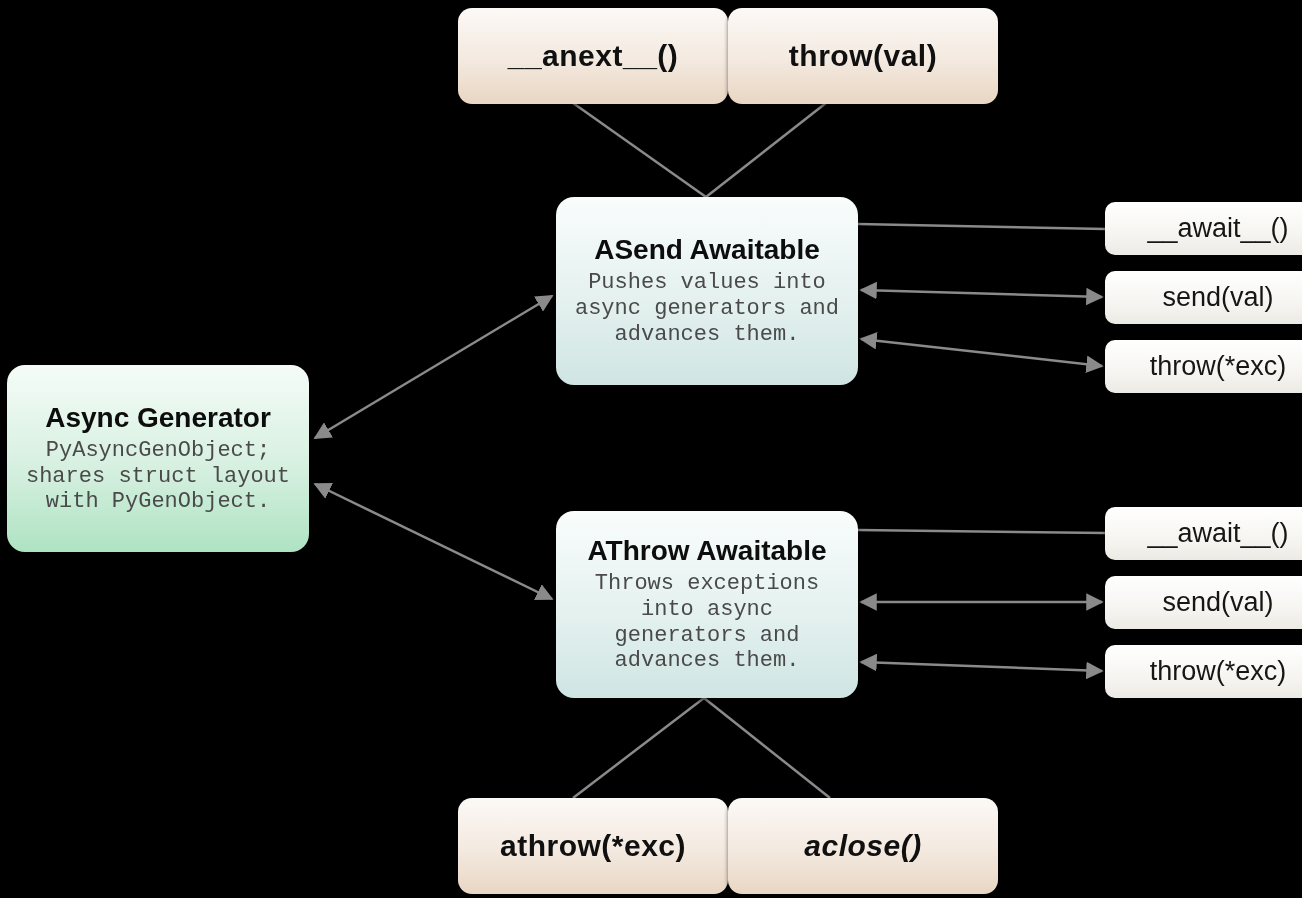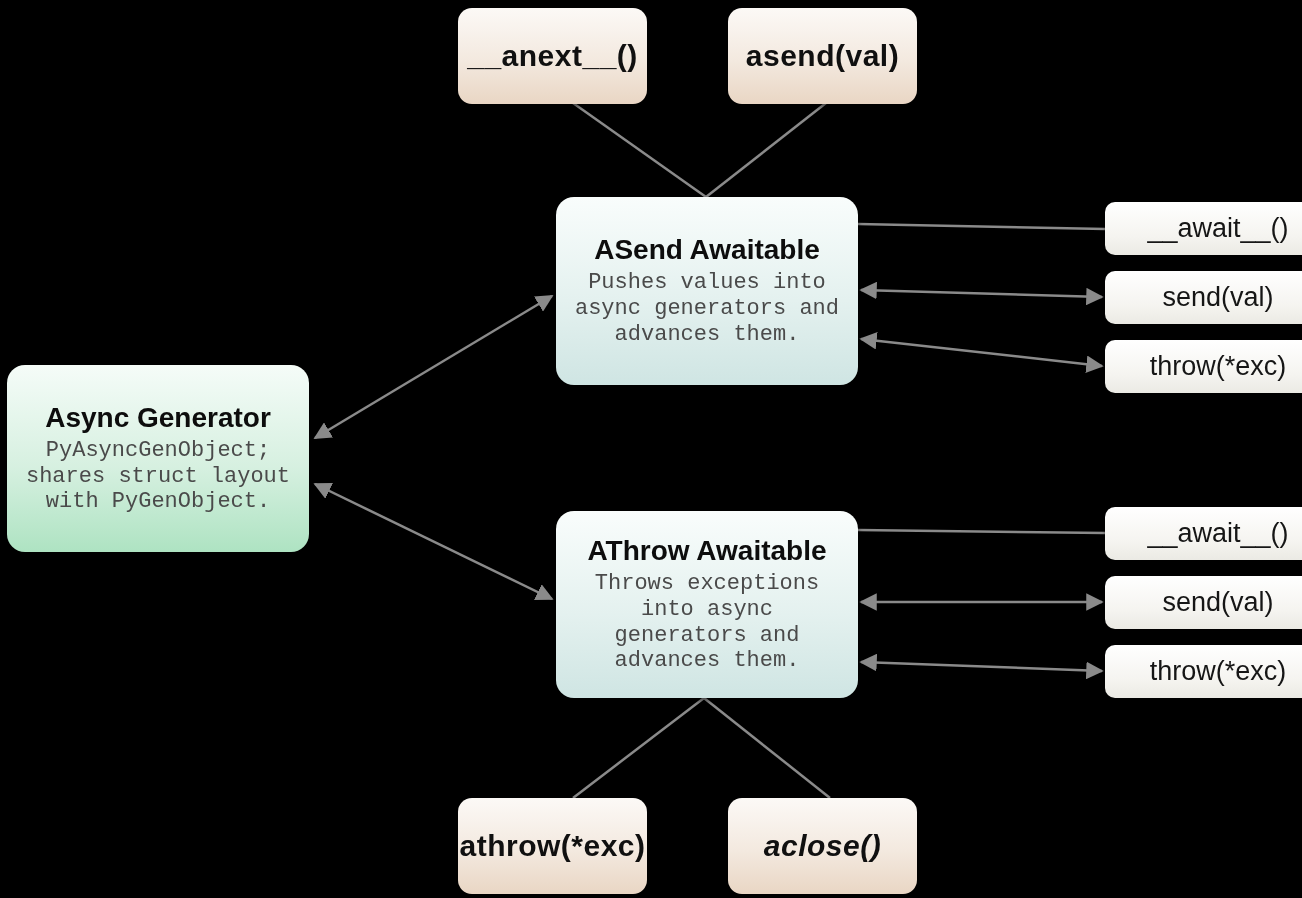--- a/index.html
+++ b/index.html
@@ -22,21 +22,21 @@
     z-index: 2;
     display: flex;
     flex-direction: column;
     align-items: center;
     justify-content: center;
     text-align: center;
     box-sizing: border-box;
   }
   
   .method {
-    width: 189px; height: 96px;
+    width: 270px; height: 96px;
     border-radius: 14px;
     background: linear-gradient(to bottom, #fcf9f6 0%, #f3e9df 55%, #e9d6c4 100%);
     box-shadow: 0 2px 4px rgba(0,0,0,0.55);
   }
   .method .label {
     font-size: 30px;
     font-weight: bold;
     color: #101010;
     letter-spacing: 0.5px;
   }
@@ -113,21 +113,21 @@
     <line class="edge" x1="861" y1="602" x2="1102" y2="602" marker-start="url(#arrow)" marker-end="url(#arrow)"></line>
     <line class="edge" x1="861" y1="662" x2="1102" y2="671" marker-start="url(#arrow)" marker-end="url(#arrow)"></line>
     <line class="edge" x1="573" y1="798" x2="704" y2="698"></line>
     <line class="edge" x1="830" y1="798" x2="704" y2="698"></line>
   </svg>
 
   <div class="node method" id="n-anext">
     <span class="label">__anext__()</span>
   </div>
   <div class="node method" id="n-asend">
-    <span class="label">asend(val)</span>
+    <span class="label">throw(val)</span>
   </div>
 
   <div class="node card teal" id="n-asend-awaitable">
     <div class="title">ASend Awaitable</div>
     <div class="desc">Pushes values into async generators and advances them.</div>
   </div>
 
   <div class="node card teal" id="n-athrow-awaitable">
     <div class="title">AThrow Awaitable</div>
     <div class="desc">Throws exceptions into async generators and advances them.</div>

